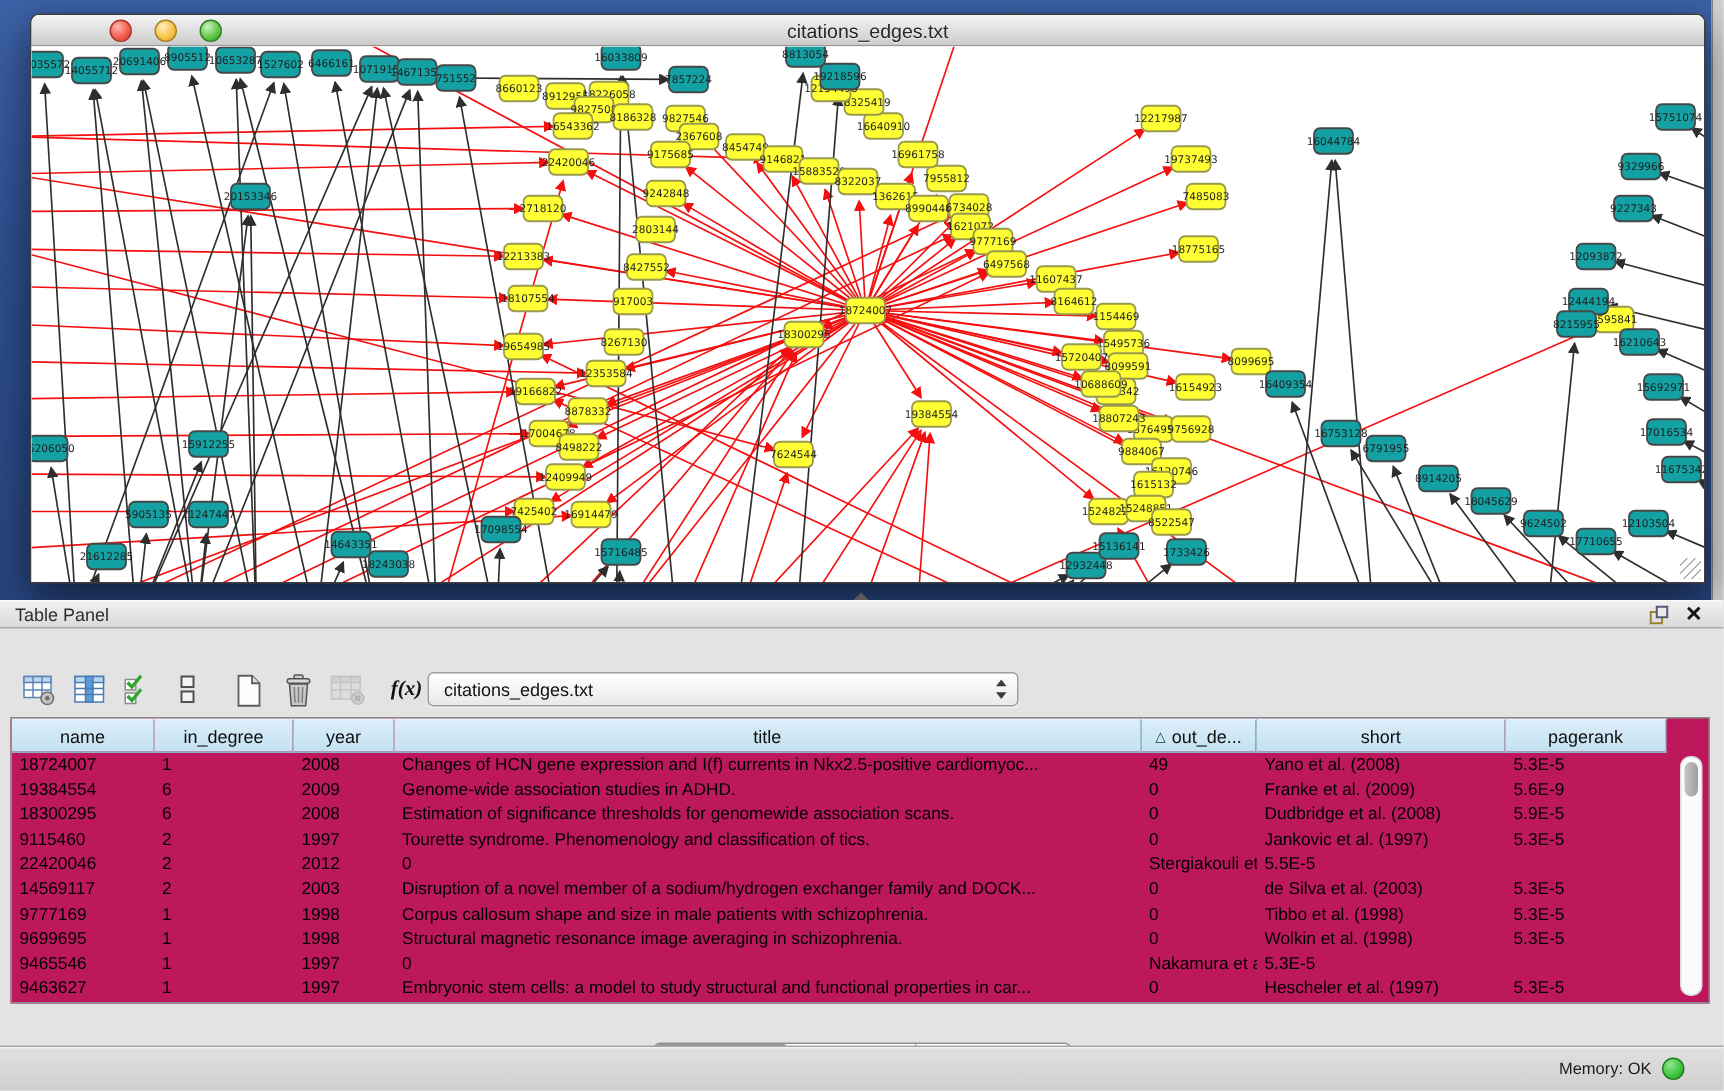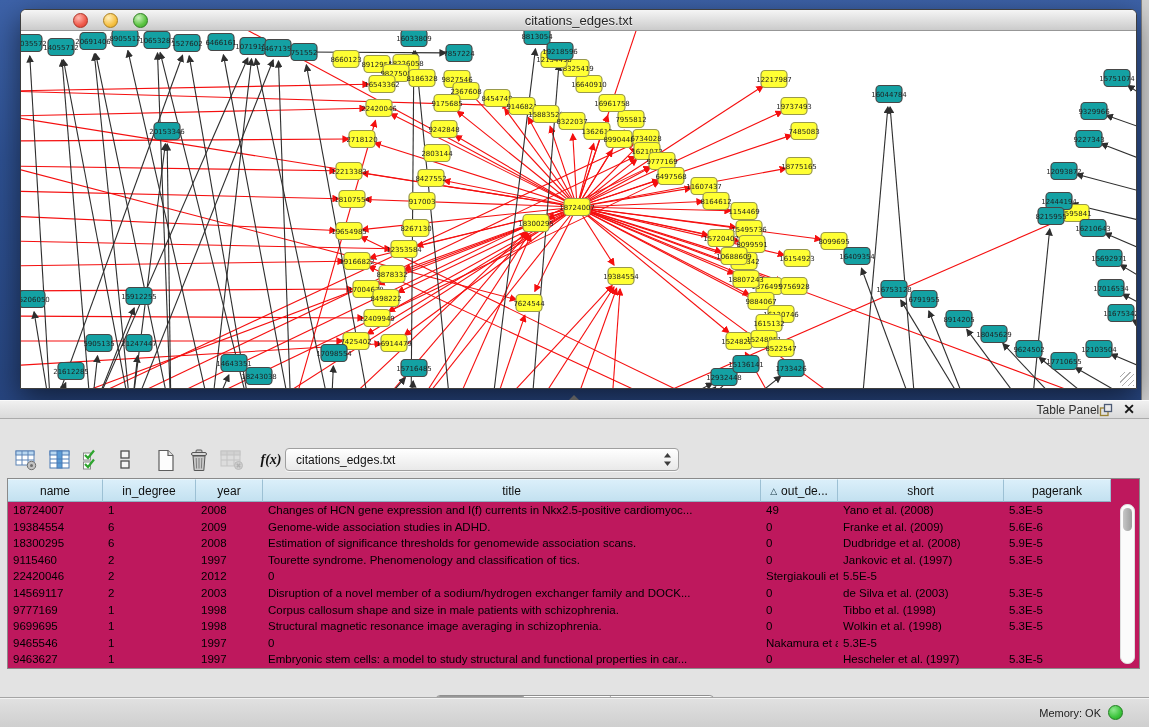--- a/index.html
+++ b/index.html
@@ -30,21 +30,21 @@
   .net-canvas svg { display:block; }
   .resize-grip { position:absolute; right:2px; bottom:2px; width:14px; height:14px;
     background:repeating-linear-gradient(135deg, transparent 0 3px, #9a9a9a 3px 4px); opacity:.8; }
 
   
   .table-panel { position:absolute; left:0; top:400px; width:1149px; height:327px; background:#e3e3e3; }
   .splitter-handle { position:absolute; left:569px; top:-5px; width:0; height:0;
     border-left:5px solid transparent; border-right:5px solid transparent; border-bottom:5px solid #5a5a5a; }
   .tp-header { position:relative; height:19px; background:linear-gradient(#f0f0f0,#dadada);
     border-top:1px solid #fafafa; border-bottom:1px solid #ababab;
-    display:flex; align-items:center; padding:4px 10px;text-align:right; }
+    display:flex; align-items:center; padding:4px 10px; }
   .tp-title { font-size:12px; color:#2e2e2e; flex:1; }
   .tp-header-icons { display:flex; align-items:center; gap:10px; padding-right:4px; }
   .close-icon { font-size:14px; font-weight:bold; color:#151515; line-height:13px; cursor:default; }
 
   .tp-toolbar { position:absolute; left:14px; top:47px; height:26px; display:flex; align-items:center; gap:9px; }
   .tbtn { width:24px; height:24px; display:flex; align-items:center; justify-content:center; }
   .fx { font-family:"Liberation Serif", serif; font-style:italic; font-weight:bold; font-size:14px; color:#111; }
   .table-selector { position:absolute; left:285px; top:48px; width:394px; height:23px;
     background:linear-gradient(#ffffff,#e9e9e9); border:1px solid #9f9f9f; border-radius:4px;
     display:flex; align-items:center; padding:0 6px 0 10px; font-size:12px; color:#111;
@@ -855,21 +855,21 @@
           <div class="td">Yano et al. (2008)</div>
           <div class="td">5.3E-5</div>
         </div>
         <div class="tr">
           <div class="td">19384554</div>
           <div class="td">6</div>
           <div class="td">2009</div>
           <div class="td">Genome-wide association studies in ADHD.</div>
           <div class="td">0</div>
           <div class="td">Franke et al. (2009)</div>
-          <div class="td">5.6E-6</div>
+          <div class="td">5.6E-9</div>
         </div>
         <div class="tr">
           <div class="td">18300295</div>
           <div class="td">6</div>
           <div class="td">2008</div>
           <div class="td">Estimation of significance thresholds for genomewide association scans.</div>
           <div class="td">0</div>
           <div class="td">Dudbridge et al. (2008)</div>
           <div class="td">5.9E-5</div>
         </div>

